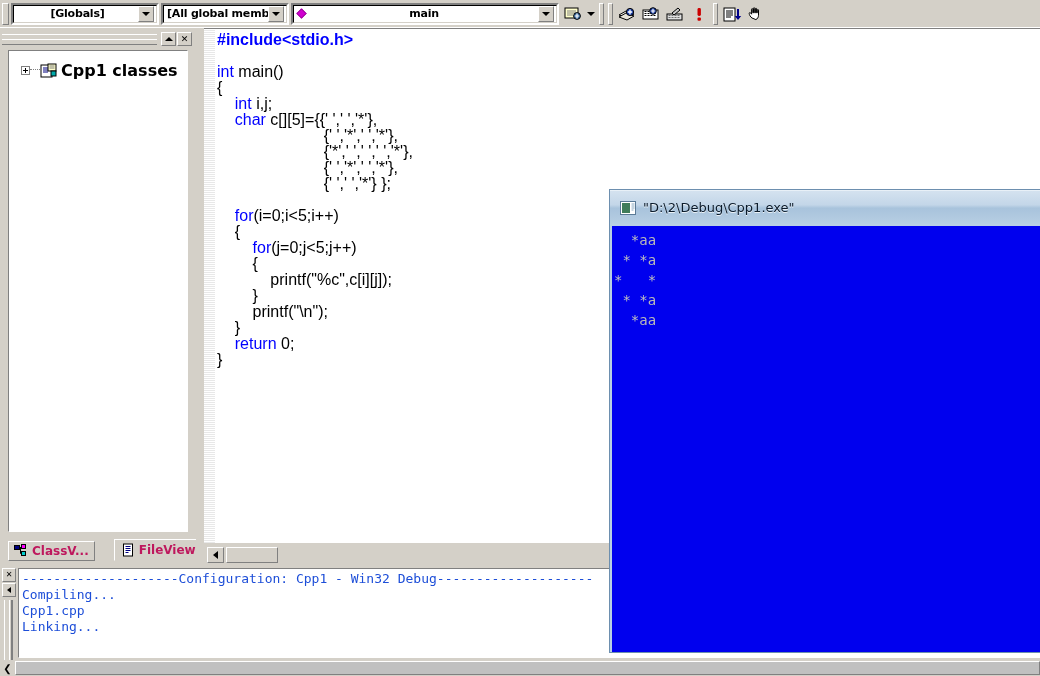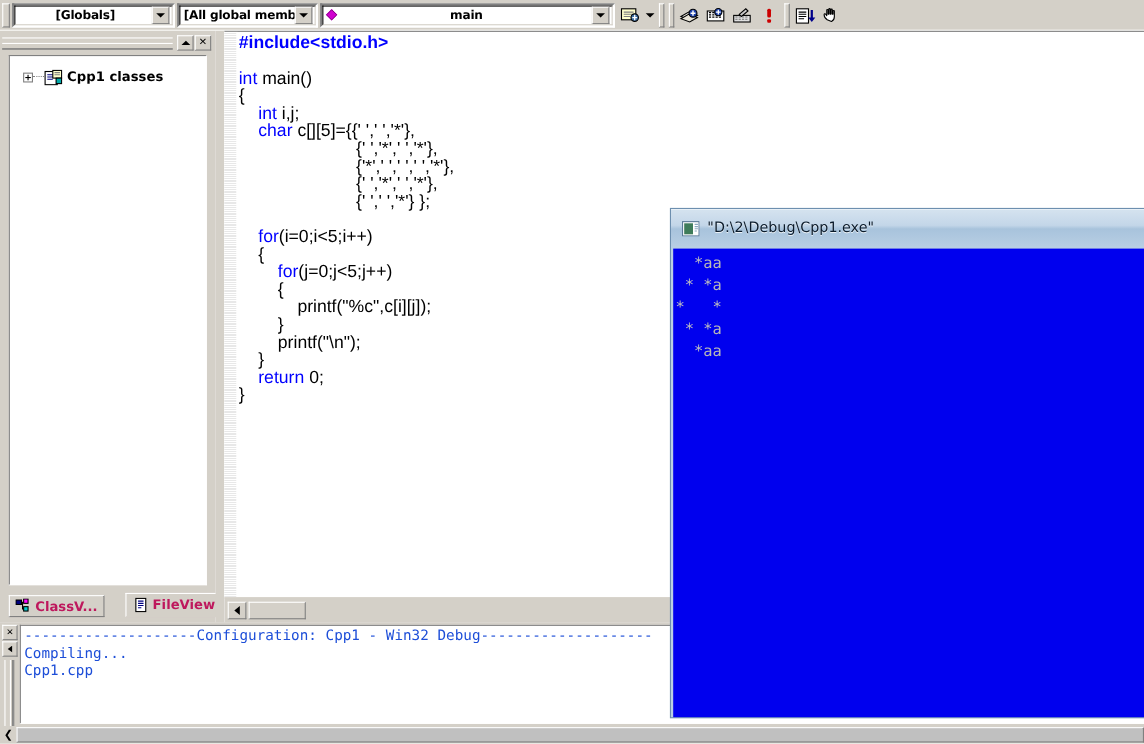--- a/index.html
+++ b/index.html
@@ -140,21 +140,21 @@
   }
   .tree-plus::before { left: 1px; right: 1px; top: 3px; height: 1px; }
   .tree-plus::after { top: 1px; bottom: 1px; left: 3px; width: 1px; }
   .tree-dots {
     width: 10px; height: 1px; flex: 0 0 auto;
     border-top: 1px dotted #808080;
   }
   .tree-icon { width: 17px; height: 15px; flex: 0 0 auto; margin-right: 4px; }
   .tree-label {
     font-family: "DejaVu Sans", sans-serif;
-    font-size: 12px; font-weight: bold; color: #000;
+    font-size: 16px; font-weight: bold; color: #000;
     white-space: nowrap;
   }
   .ws-tabs {
     position: absolute; left: 8px; bottom: 5px; height: 22px;
     display: flex; align-items: flex-end;
   }
   .ws-tab {
     height: 20px; box-sizing: border-box;
     background: #d4d0c8;
     border: 1px solid; border-color: #ffffff #808080 #808080 #ffffff;
@@ -503,21 +503,21 @@
 
   <div class="hsplit"></div>
   <div class="outpane">
     <div class="out-sidebtns">
       <div class="out-sbtn">✕</div>
       <div class="out-sbtn">
           <i class="left"></i>
         </div>
     </div>
     <div class="out-vgrip"></div>
-    <div class="out-text" id="out-host"><div>--------------------Configuration: Cpp1 - Win32 Debug--------------------</div><div>Compiling...</div><div>Cpp1.cpp</div></div>
+    <div class="out-text" id="out-host"><div>--------------------Configuration: Cpp1 - Win32 Debug--------------------</div><div>Compiling...</div><div>Cpp1.cpp</div><div>Linking...</div></div>
     <div class="out-bottombar">
       <div class="ob-btn">❮</div>
       <div class="ob-track"></div>
     </div>
   </div>
 
   <div class="console">
     <div class="con-title">
       <span class="con-icon">
         <svg width="16" height="14" viewBox="0 0 16 14">

